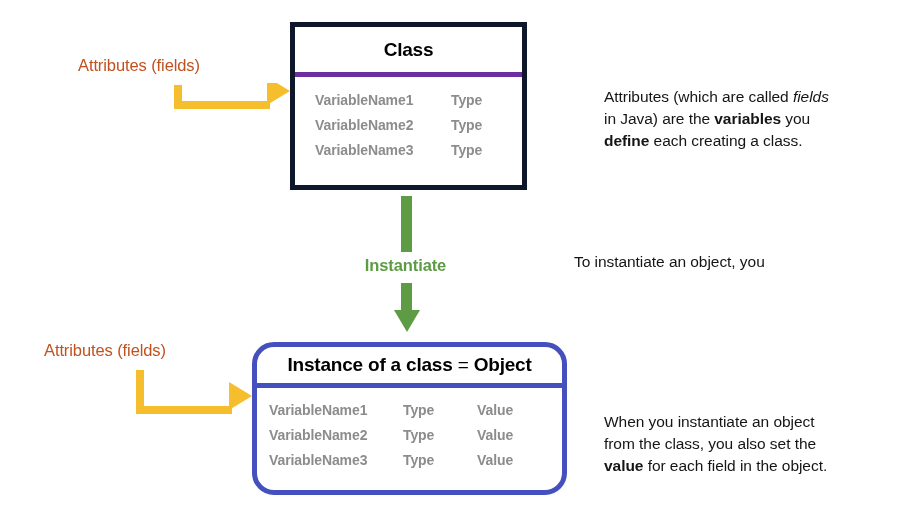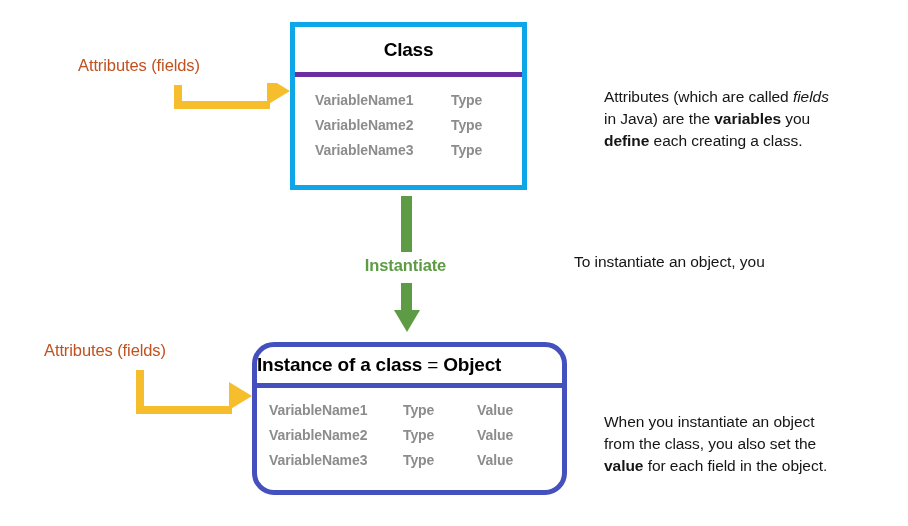--- a/index.html
+++ b/index.html
@@ -32,21 +32,21 @@
 
   
   .elbow-arrow { display: block; }
 
   
   .class-box {
     left: 290px;
     top: 22px;
     width: 237px;
     height: 168px;
-    border: 5px solid #0ea5e9;
+    border: 5px solid #0f172a;
     background: #ffffff;
     box-sizing: border-box;
   }
   .class-box-header {
     height: 50px;
     border-bottom: 5px solid #6B2FA0;
     display: flex;
     align-items: center;
     justify-content: center;
     box-sizing: border-box;
@@ -71,20 +71,21 @@
     border: 5px solid #4450BE;
     border-radius: 22px;
     background: #ffffff;
     box-sizing: border-box;
   }
   .object-box-header {
     height: 41px;
     border-bottom: 5px solid #4450BE;
     display: flex;
     align-items: center;
+    justify-content: center;
     box-sizing: border-box;
   }
   .object-title {
     font-size: 19px;
     font-weight: bold;
     color: #000000;
     letter-spacing: -0.2px;
   }
   .object-title .eq {
     font-weight: normal;

